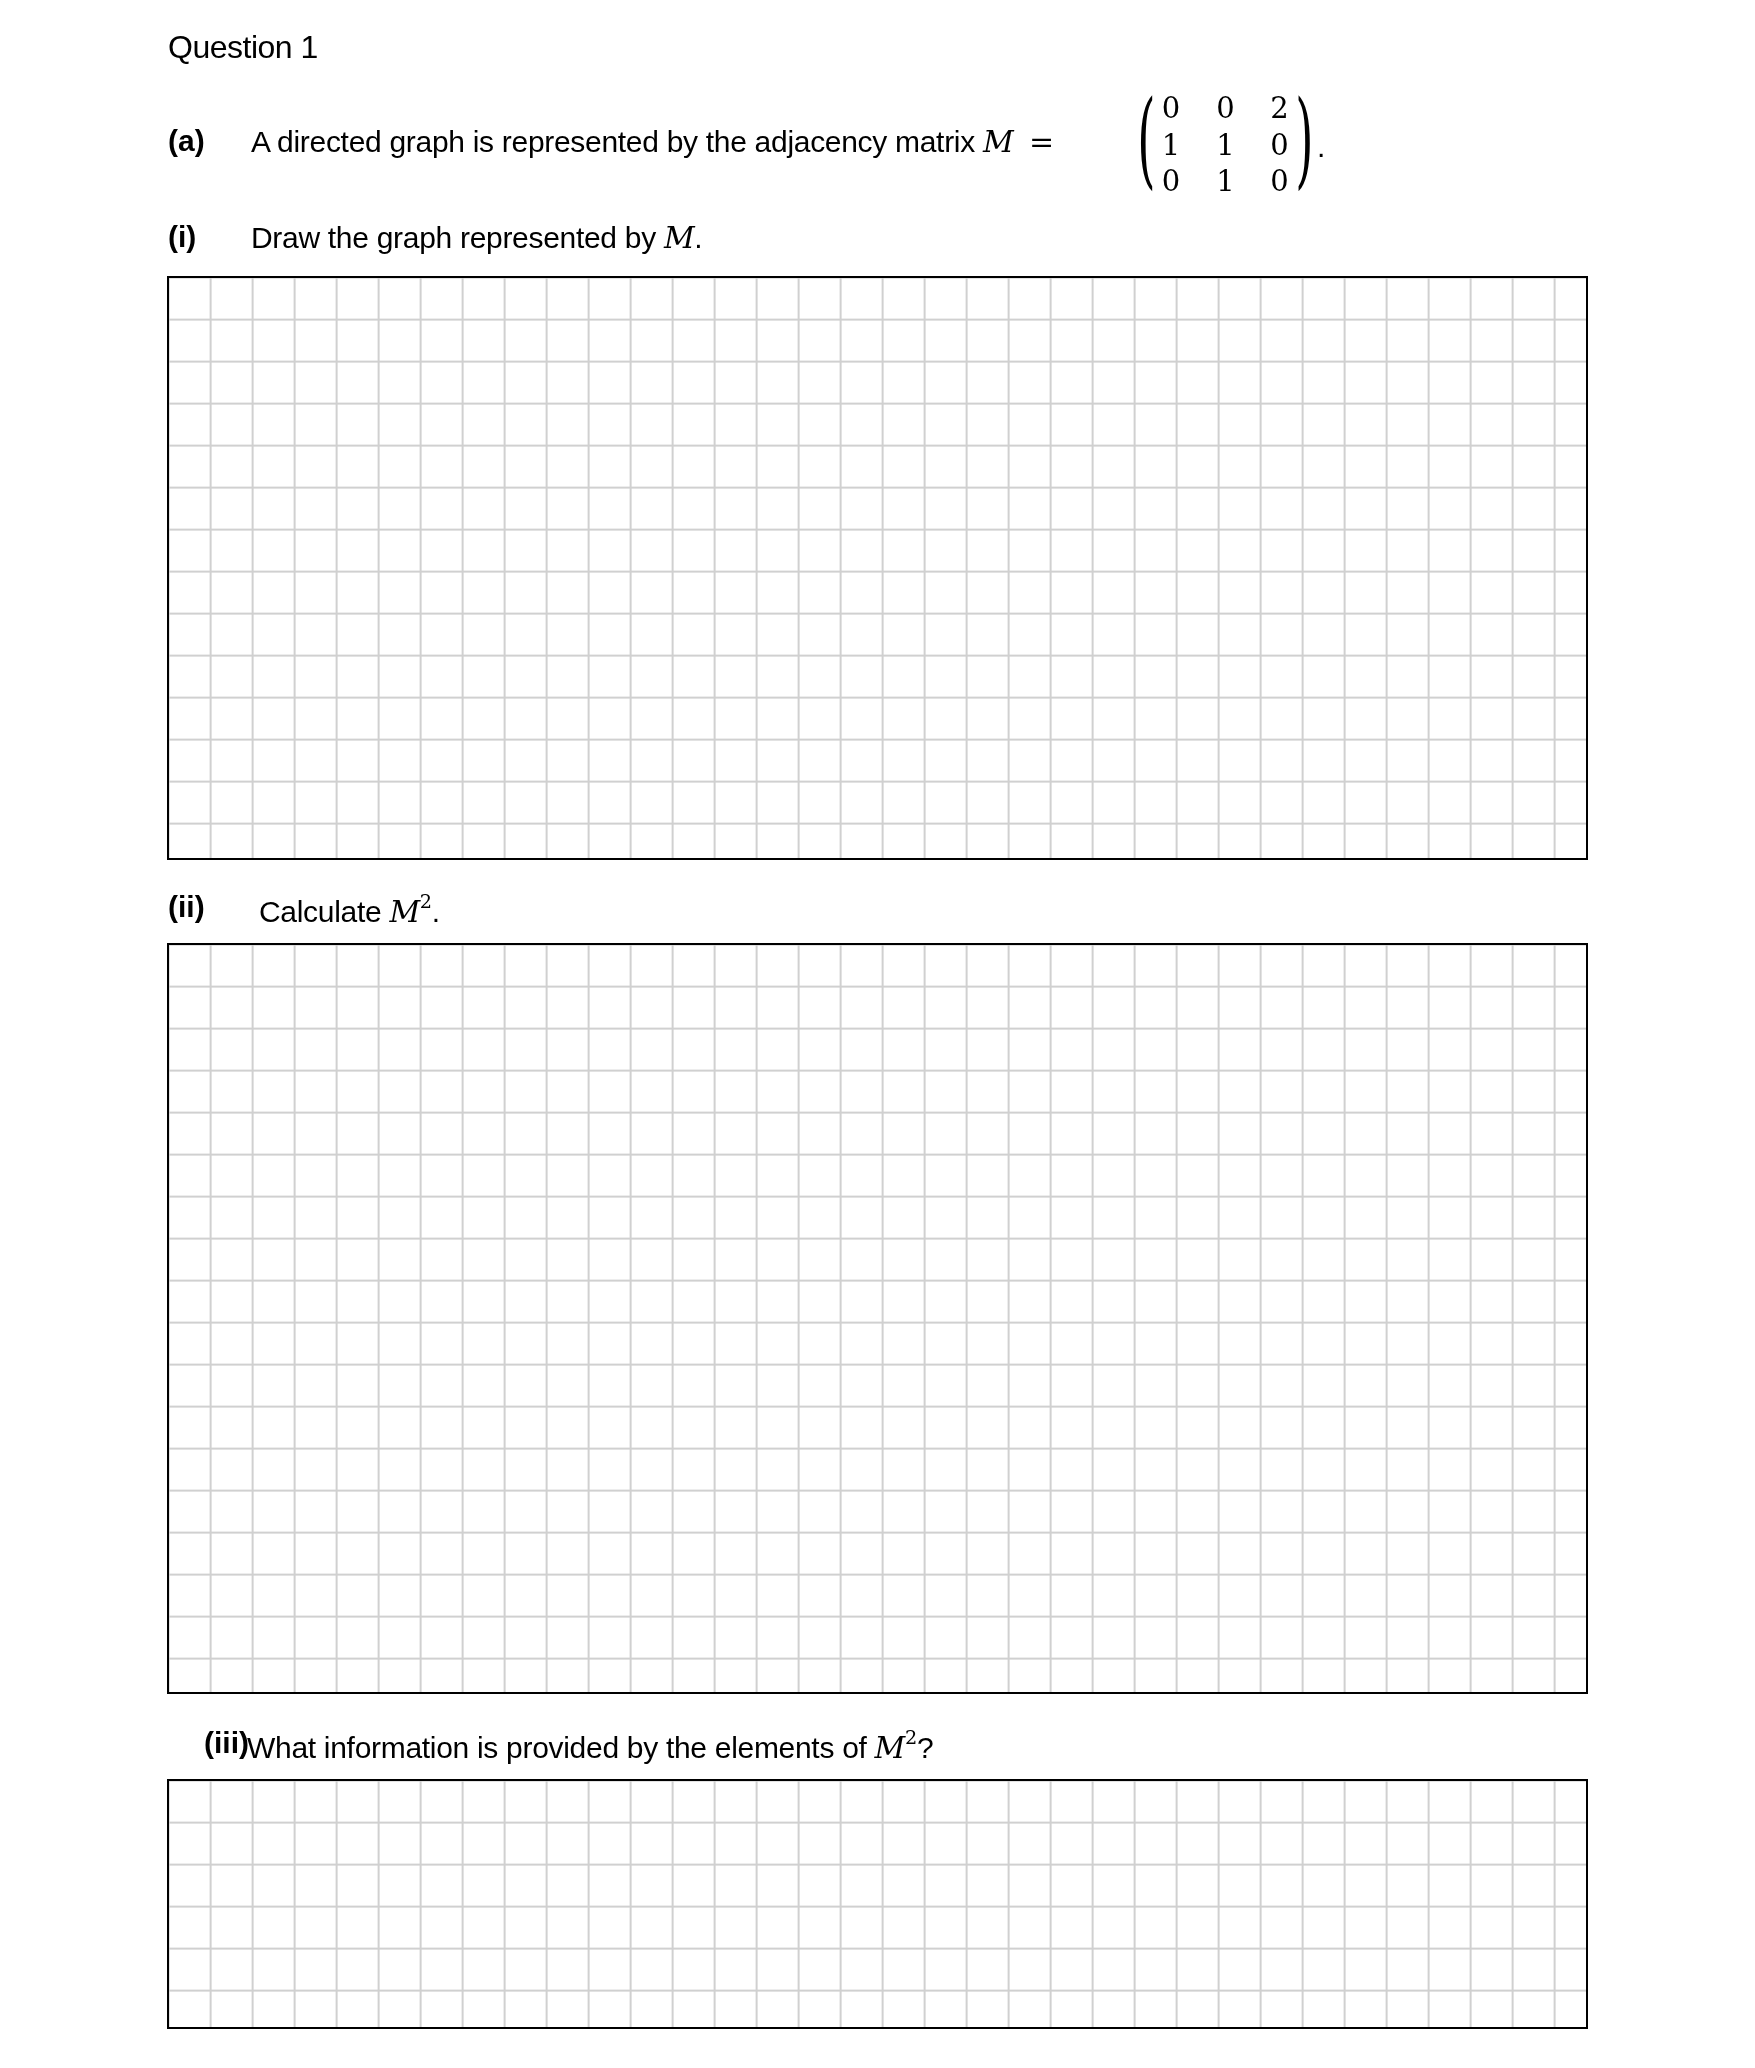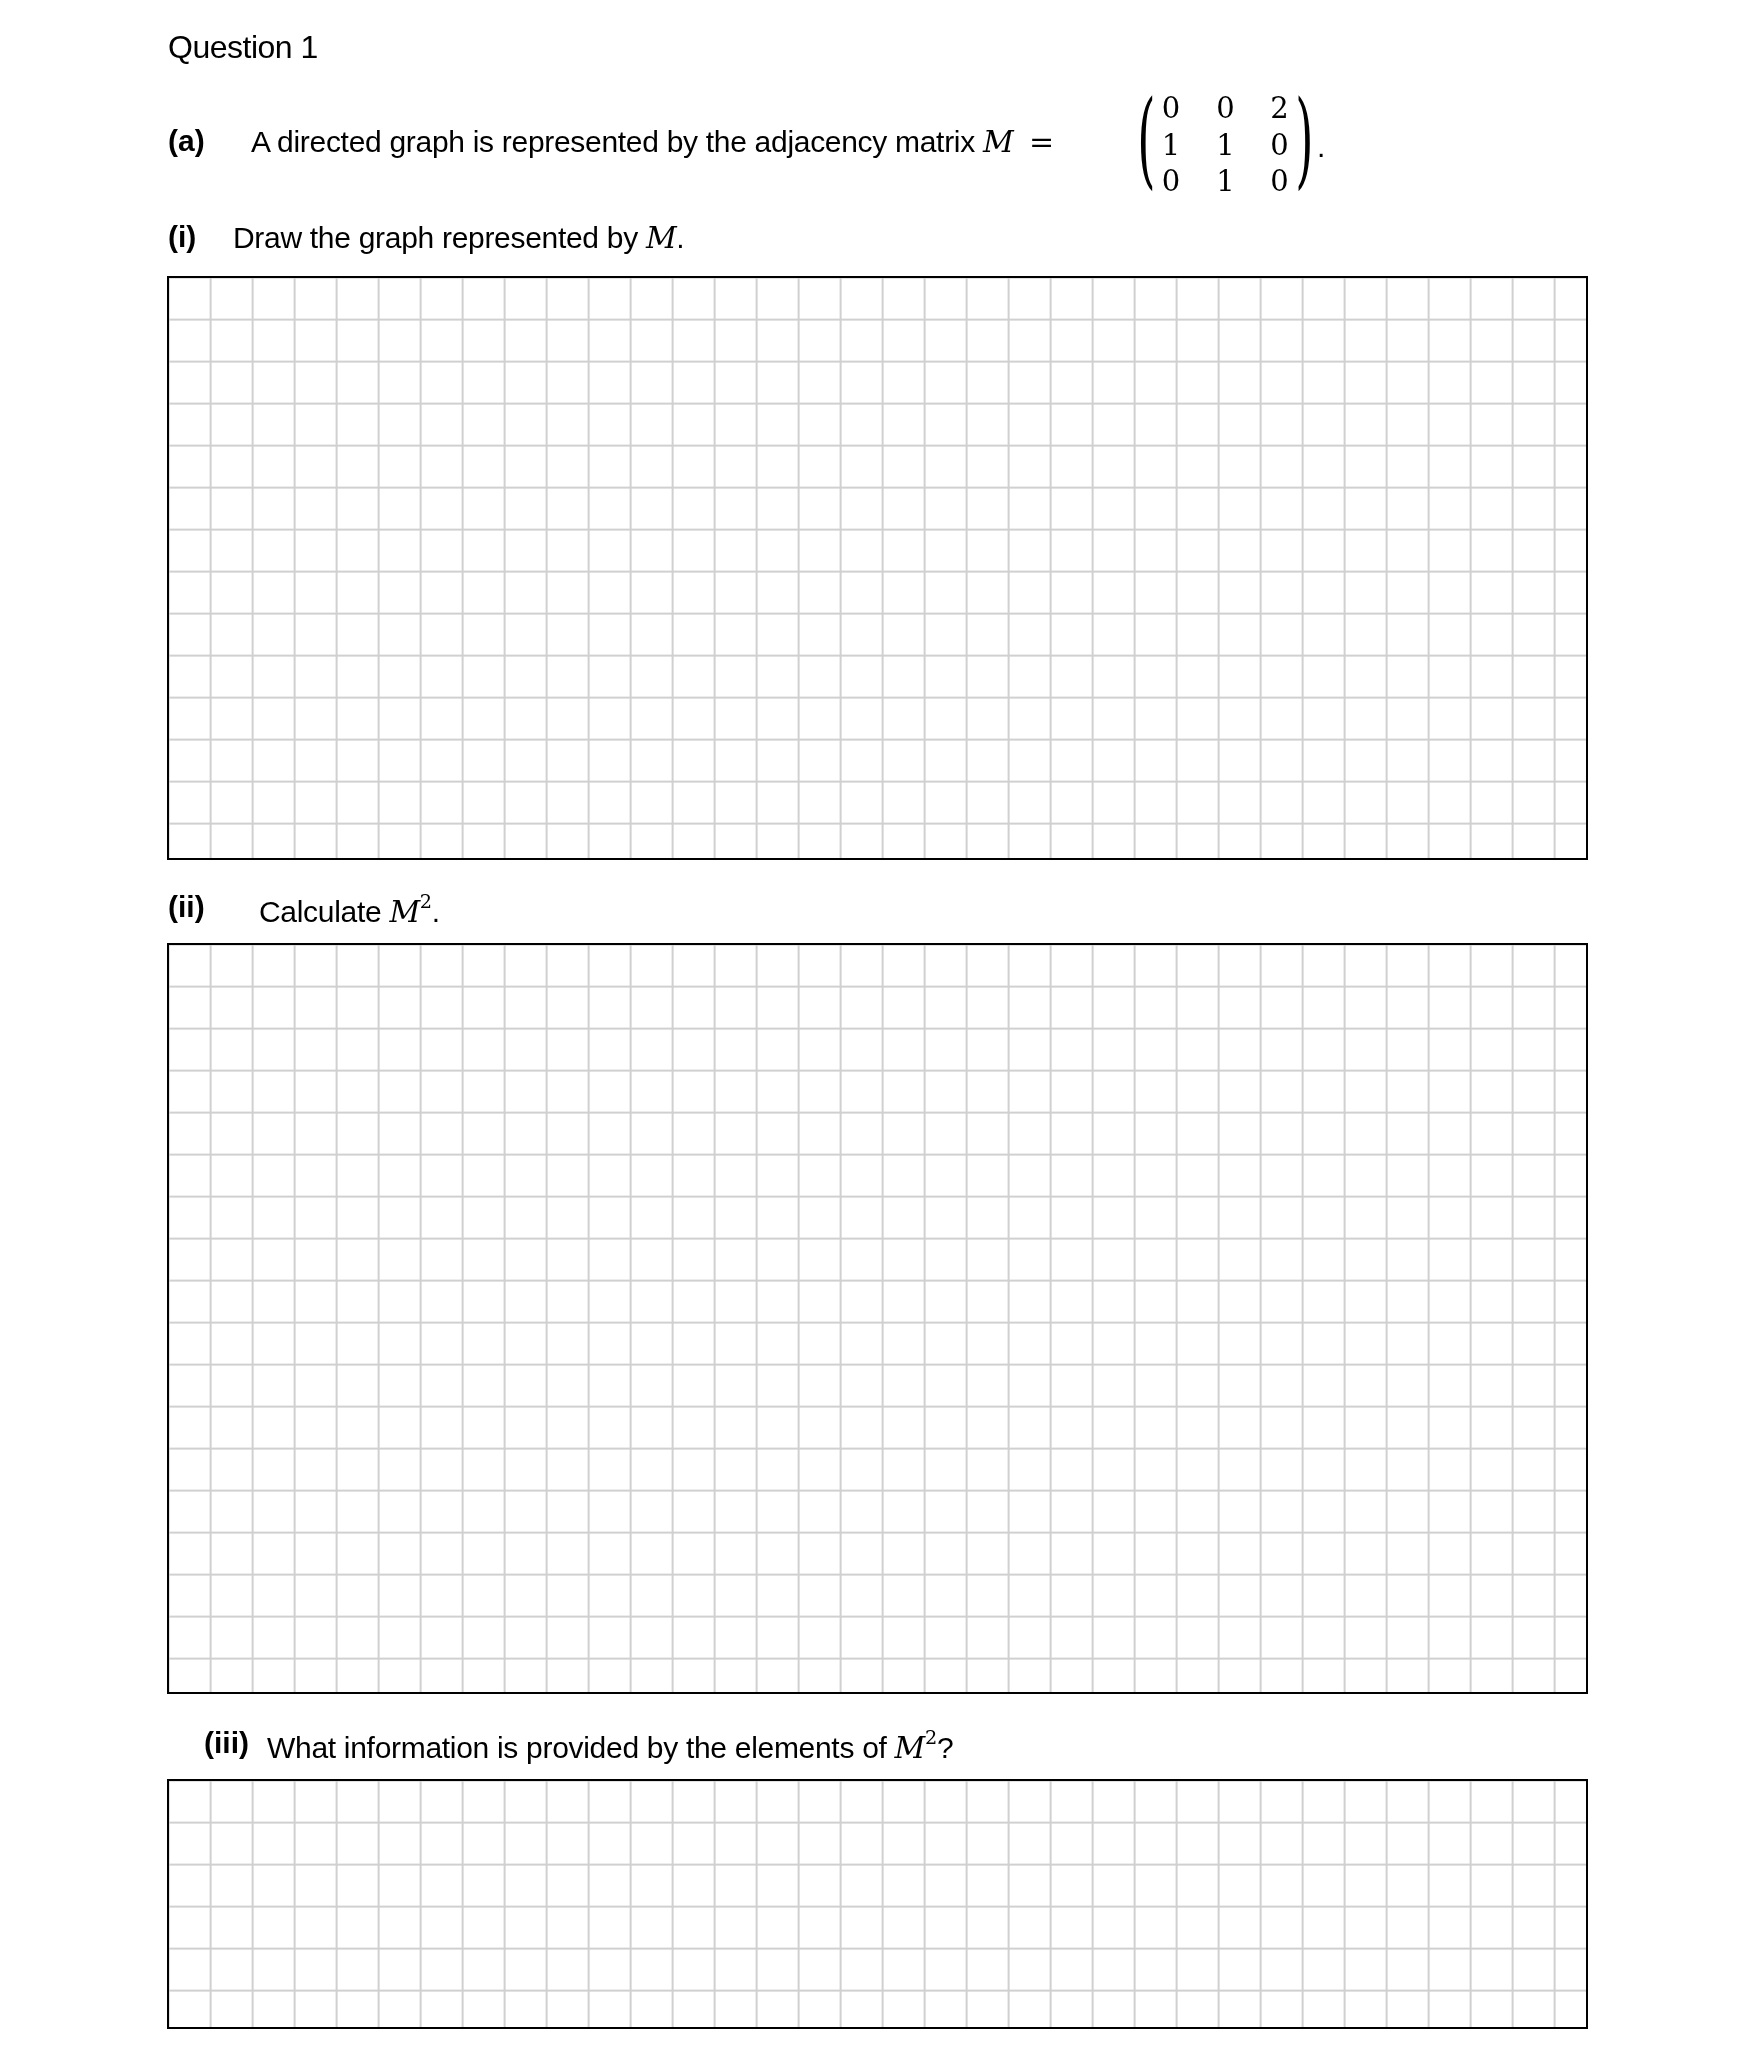--- a/index.html
+++ b/index.html
@@ -46,23 +46,23 @@
   <div class="cell" style="left:72px; top:37px;">1</div>
   <div class="cell" style="left:126px; top:37px;">0</div>
   <div class="cell" style="left:17.4px; top:73px;">0</div>
   <div class="cell" style="left:72px; top:73px;">1</div>
   <div class="cell" style="left:126px; top:73px;">0</div>
   <div class="paren" style="left:145px;">)</div>
   <div class="abs qtext" style="left:178px; top:39px;">.</div>
 </div>
 
 <div class="abs label" style="left:168px; top:220px;">(i)</div>
-<div class="abs qtext" style="left:233px; top:220px;"><span>Draw the graph represented by </span><span class="math">M</span><span>.</span></div>
+<div class="abs qtext" style="left:251px; top:220px;"><span>Draw the graph represented by </span><span class="math">M</span><span>.</span></div>
 <div class="box" style="top:276px; height:580px;"></div>
 
 <div class="abs label" style="left:168px; top:890px;">(ii)</div>
 <div class="abs qtext" style="left:259px; top:890px;"><span>Calculate </span><span class="math">M</span><sup>2</sup><span>.</span></div>
 <div class="box" style="top:943px; height:747px;"></div>
 
 <div class="abs label" style="left:168px; top:1726px;margin-left:36px;">(iii)</div>
-<div class="abs qtext" style="left:267px; top:1726px;"><span>What information is provided by the elements of </span><span class="math">M</span><sup>2</sup><span>?</span></div>
+<div class="abs qtext" style="left:247px; top:1726px;"><span>What information is provided by the elements of </span><span class="math">M</span><sup>2</sup><span>?</span></div>
 <div class="box" style="top:1779px; height:246px;"></div>
 
 
 </body></html>

